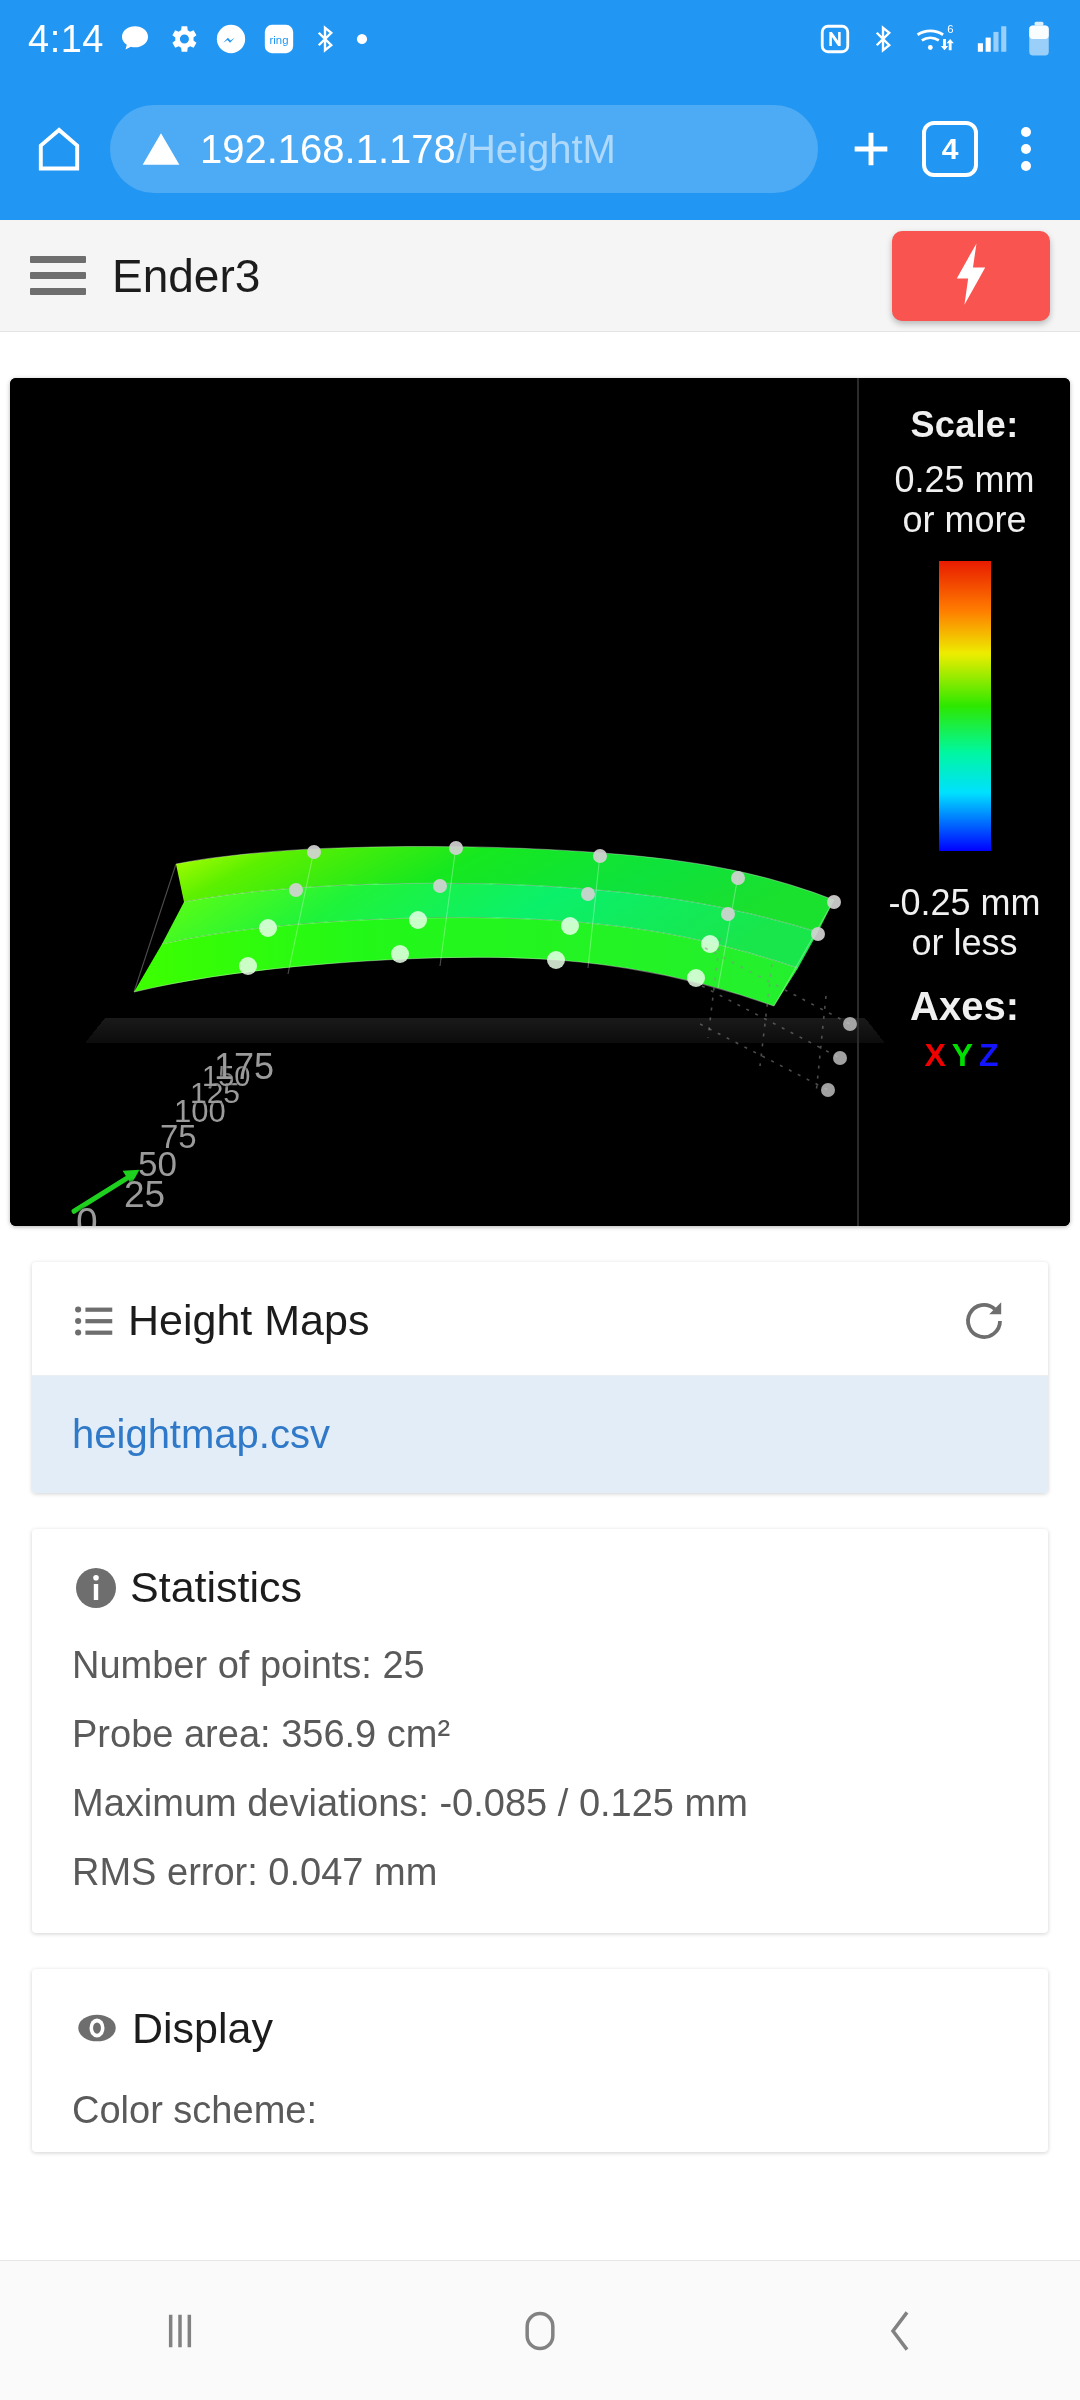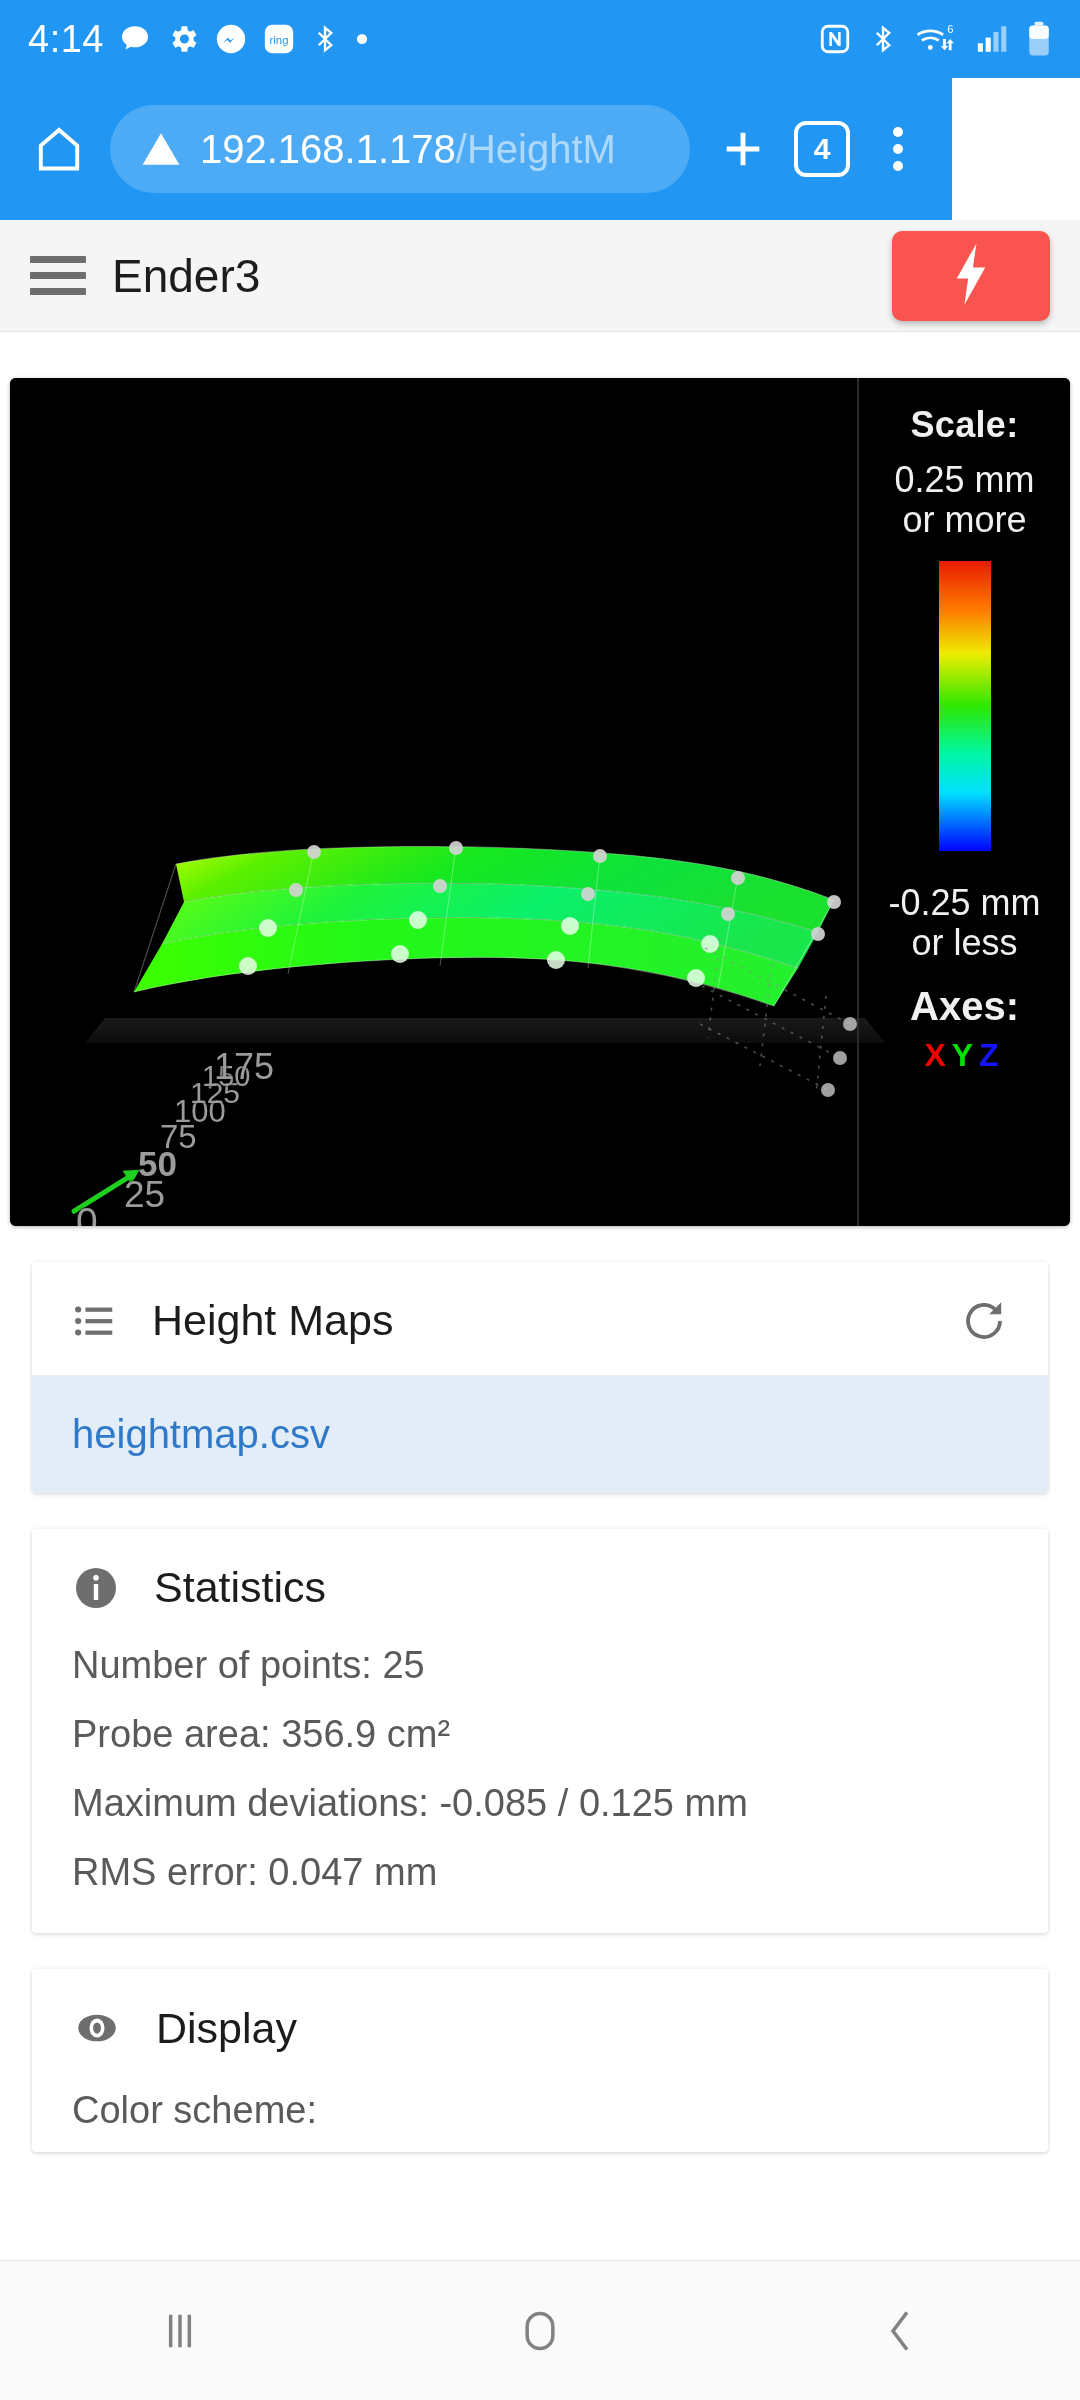--- a/index.html
+++ b/index.html
@@ -18,21 +18,21 @@
     display:flex; align-items:center; justify-content:space-between;
     padding:0 28px;
   }
   .sb-left{ display:flex; align-items:center; gap:14px; }
   .sb-time{ font-size:38px; font-weight:400; letter-spacing:.5px; }
   .sb-right{ display:flex; align-items:center; gap:16px; }
   .sb-ico{ display:inline-flex; align-items:center; justify-content:center; }
 
   
   .browser-bar{
-    position:absolute; top:78px; left:0; width:952px; height:142px;
+    position:absolute; top:78px; left:0; width:1080px; height:142px;
     background:#2196f3;
     display:flex; align-items:center; padding:0 26px; gap:10px;
   }
   .home-btn{ width:66px; height:66px; display:flex; align-items:center; justify-content:center; }
   .url-pill{
     flex:1; height:88px; background:rgba(255,255,255,.20);
     border-radius:44px; display:flex; align-items:center;
     padding:0 30px; gap:18px; margin:0 8px; overflow:hidden;
   }
   .url-text{ font-size:40px; color:#ffffff; white-space:nowrap; }
@@ -115,21 +115,21 @@
   .legend-xyz .z{ color:#1414ff; }
 
   
   .content{ position:absolute; top:1226px; left:0; width:1080px; }
   .card{
     background:#fff; margin:36px 32px 0 32px; border-radius:4px;
     box-shadow:0 1px 4px rgba(0,0,0,.18);
     overflow:hidden;
   }
   .card-head{
-    display:flex; align-items:center; padding:34px 40px 30px 40px; gap:34px;
+    display:flex; align-items:center; padding:34px 40px 30px 40px; gap:10px;
   }
   .card-head .title{ font-size:43px; color:#1c1c1c; font-weight:400; }
   .card-head .spacer{ flex:1; }
 
   .icon-grey{ color:#6e6e6e; display:flex; align-items:center; }
 
   .list-item{
     background:#e2edf7; padding:36px 40px; border-top:1px solid #eceff1;
   }
   .list-item a{ color:#2f79c8; font-size:40px; text-decoration:none; }
@@ -365,21 +365,21 @@
         <circle cx="150" cy="86" r="7"></circle>
           <circle cx="140" cy="120" r="7"></circle>
           <circle cx="128" cy="152" r="7"></circle>
       </g>
     </svg>
 
     <div class="axis-line axis-y"></div>
 
     <div class="ylab" style="left:66px;  top:822px; font-size:39px;">0</div>
     <div class="ylab" style="left:114px; top:796px; font-size:37px;">25</div>
-    <div class="ylab" style="left:128px; top:766px; font-size:35px;font-weight:bold;">50</div>
+    <div class="ylab" style="left:128px; top:766px; font-size:35px;">50</div>
     <div class="ylab" style="left:150px; top:740px; font-size:33px;">75</div>
     <div class="ylab" style="left:164px; top:716px; font-size:31px;">100</div>
     <div class="ylab" style="left:180px; top:698px; font-size:30px;">125</div>
     <div class="ylab" style="left:192px; top:682px; font-size:29px;">150</div>
     <div class="ylab" style="left:204px; top:668px; font-size:36px;">175</div>
 
   </div>
 
   <div class="viewer-divider"></div>
 

